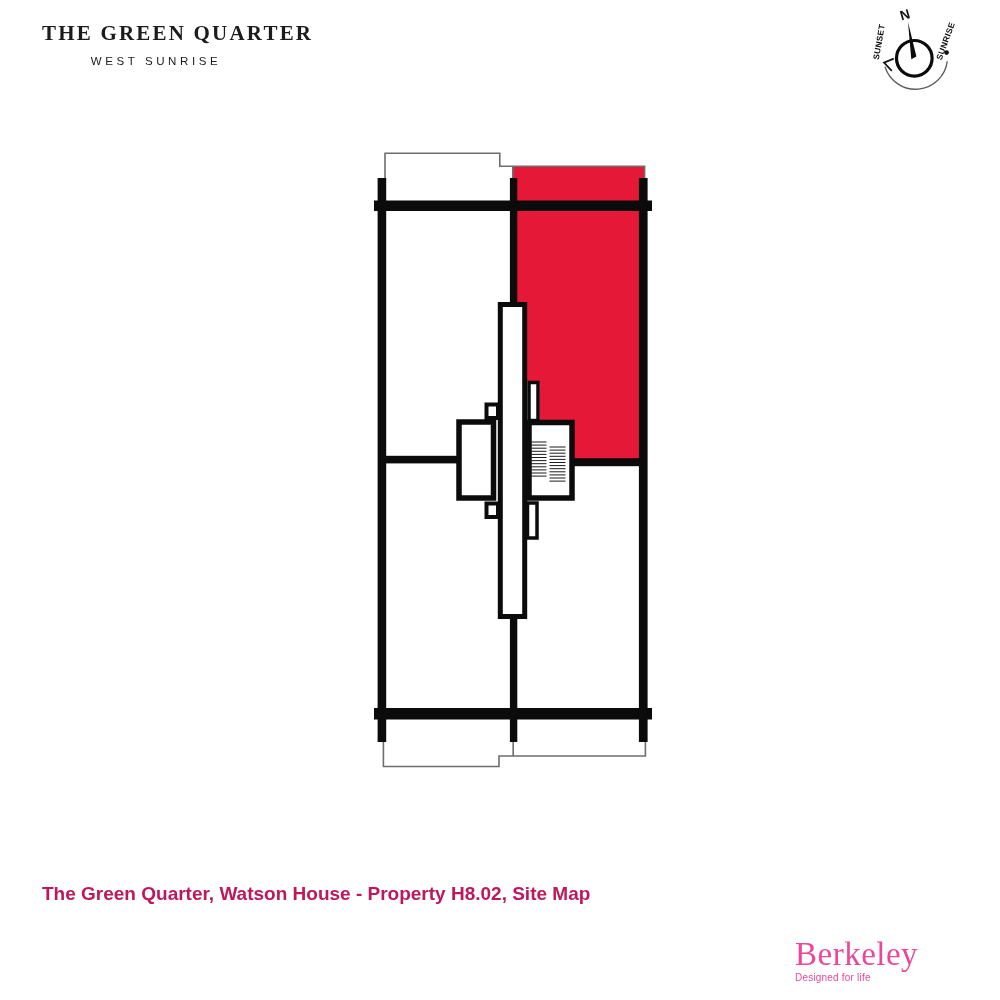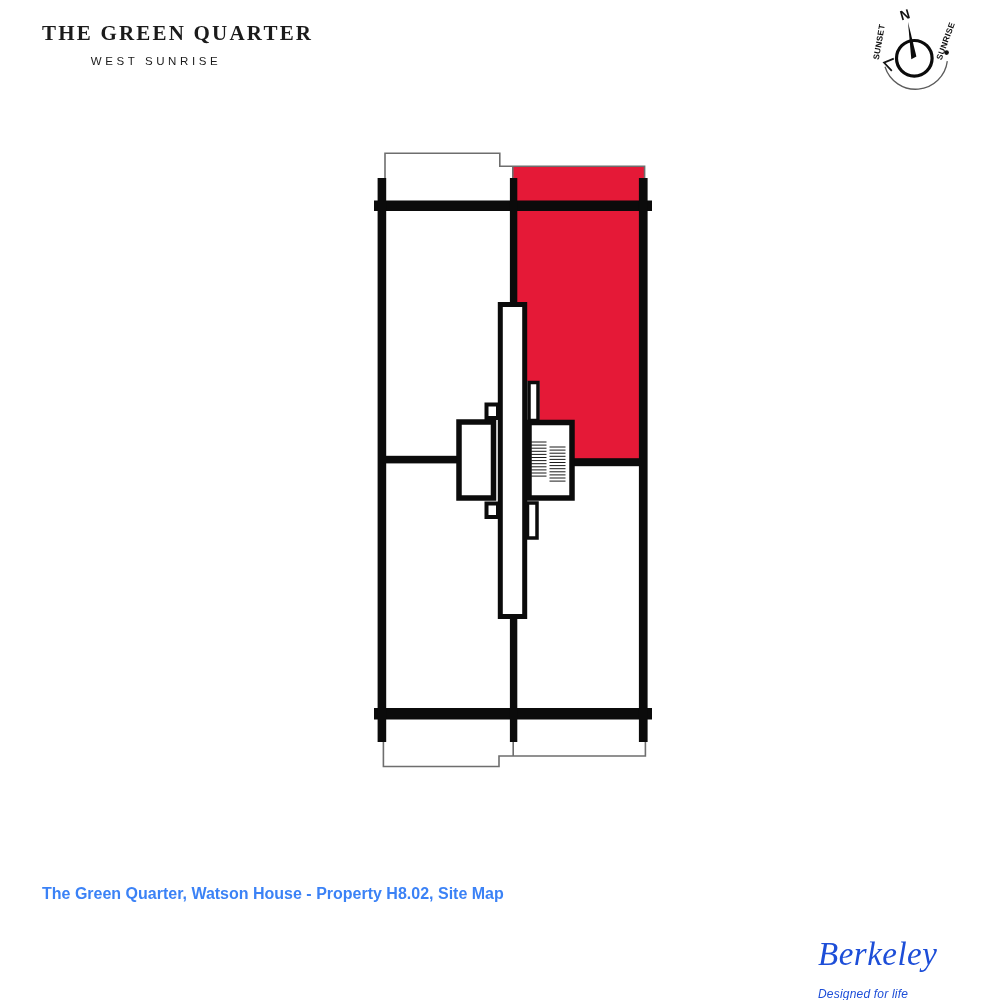--- a/index.html
+++ b/index.html
@@ -13,30 +13,30 @@
     font-family:"Liberation Serif",serif;font-size:21px;font-weight:700;
     letter-spacing:2.2px;white-space:nowrap;color:#1b1b1b;text-align:left;
   }
   .brand-sub{
     margin-top:9px;font-size:11.5px;letter-spacing:3.6px;color:#1b1b1b;white-space:nowrap;
   }
   
   .plan-svg{position:absolute;left:0;top:0;width:1000px;height:1000px;}
   
   .caption{
-    position:absolute;left:42px;top:879px;font-size:16px;font-weight:700;
-    color:#3b82f6;line-height:30px;white-space:nowrap;
+    position:absolute;left:42px;top:879px;font-size:19px;font-weight:700;
+    color:#be185d;line-height:30px;white-space:nowrap;
   }
   
-  .berkeley{position:absolute;left:818px;top:938px;color:#1d4ed8;font-style:italic;}
+  .berkeley{position:absolute;left:795px;top:938px;color:#ec4899;}
   .berkeley-name{
     font-family:"Liberation Serif",serif;font-size:33px;line-height:33px;
     letter-spacing:0.5px;white-space:nowrap;
   }
-  .berkeley-tag{font-size:12px;line-height:12px;margin-top:17px;letter-spacing:0.2px;white-space:nowrap;}
+  .berkeley-tag{font-size:10px;line-height:12px;margin-top:1px;letter-spacing:0.2px;white-space:nowrap;}
   .compass-label{font-family:"Liberation Sans",sans-serif;font-weight:700;}
 </style>
 </head>
 <body>
 
 <div class="page">
 
   <div class="brand">
     <div class="brand-title">THE GREEN QUARTER</div>
     <div class="brand-sub">WEST SUNRISE</div>

